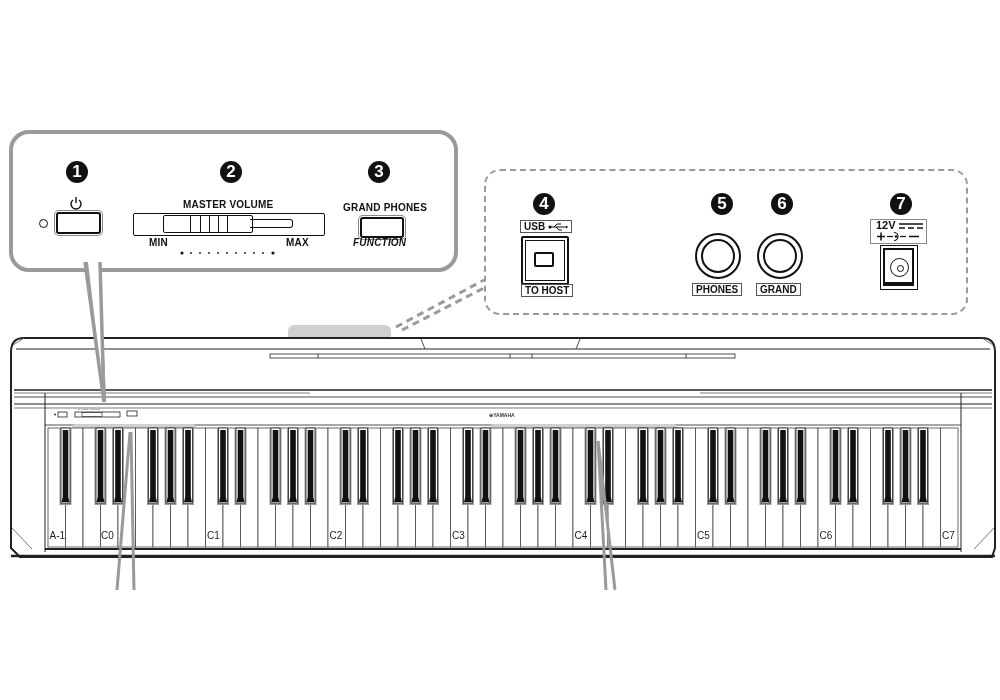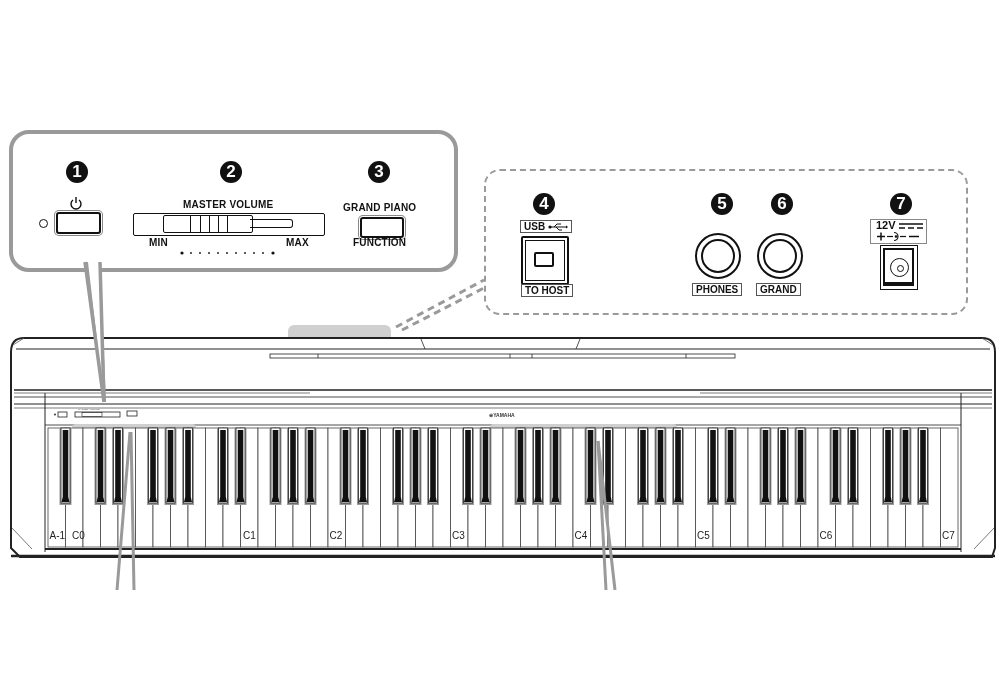--- a/index.html
+++ b/index.html
@@ -44,23 +44,23 @@
       <circle cx="56" cy="2" r="0.9" fill="#111"></circle>
     <circle cx="65" cy="2" r="0.9" fill="#111"></circle>
       <circle cx="74" cy="2" r="0.9" fill="#111"></circle>
     <circle cx="83" cy="2" r="0.9" fill="#111"></circle>
       <circle cx="93" cy="2" r="1.6" fill="#111"></circle>
   </svg>
 </div>
 <div class="lbl" style="left:286px; top:237px;">MAX</div>
 
 <div class="num" style="left:368px; top:161px;">3</div>
-<div class="lbl" style="left:343px; top:202px;">GRAND PIANO</div>
+<div class="lbl" style="left:343px; top:202px;">GRAND PHONES</div>
 <div class="abs" style="left:360px; top:217px; width:40px; height:17px; border:2px solid #111; border-radius:3px; box-shadow:0 0 0 1px #fff, 0 0 0 2px #888;"></div>
-<div class="lbl" style="left:353px; top:237px;">FUNCTION</div>
+<div class="lbl" style="left:353px; top:237px;font-style:italic;">FUNCTION</div>
 
 <div class="abs" style="left:484px; top:169px; width:480px; height:142px; border:2.5px dashed #9a9a9a; border-radius:16px;"></div>
 
 <div class="num" style="left:533px; top:193px;">4</div>
 <div class="boxlbl" style="left:520px; top:220px;">
   <span>USB</span>
   <svg width="20" height="8" viewBox="0 0 20 8" style="vertical-align:middle;">
     <circle cx="2" cy="4" r="1.6" fill="#111"></circle>
       <line x1="2" y1="4" x2="18" y2="4" stroke="#111" stroke-width="1"></line>
     <polyline points="6,4 9,1 13,1" fill="none" stroke="#111" stroke-width="1"></polyline>
@@ -445,21 +445,21 @@
   <line x1="100" y1="262" x2="104" y2="402" stroke="#9a9a9a" stroke-width="3.5"></line>
 
   <line x1="130" y1="432" x2="117" y2="590" stroke="#9a9a9a" stroke-width="3"></line>
   <line x1="131" y1="432" x2="134" y2="590" stroke="#9a9a9a" stroke-width="3"></line>
   <line x1="598" y1="441" x2="606" y2="590" stroke="#9a9a9a" stroke-width="3"></line>
   <line x1="598" y1="441" x2="615" y2="590" stroke="#9a9a9a" stroke-width="3"></line>
 </svg>
 
 <div id="key-labels">
     <div class="keytext" style="left: 49.5px; top: 530px;">A-1</div>
-    <div class="keytext" style="left: 72px; top: 530px; text-align: right;">C0</div>
-    <div class="keytext" style="left: 207px; top: 530px; margin-left: 36px;">C1</div>
+    <div class="keytext" style="left: 101px; top: 530px; text-align: right;">C0</div>
+    <div class="keytext" style="left: 207px; top: 530px;">C1</div>
     <div class="keytext" style="left: 329.5px; top: 530px;">C2</div>
     <div class="keytext" style="left: 452px; top: 530px; text-align: right;">C3</div>
     <div class="keytext" style="left: 574.5px; top: 530px;">C4</div>
     <div class="keytext" style="left: 697px; top: 530px;">C5</div>
     <div class="keytext" style="left: 819.5px; top: 530px;">C6</div>
     <div class="keytext" style="left: 942px; top: 530px;">C7</div>
   </div>
 
 </body></html>

